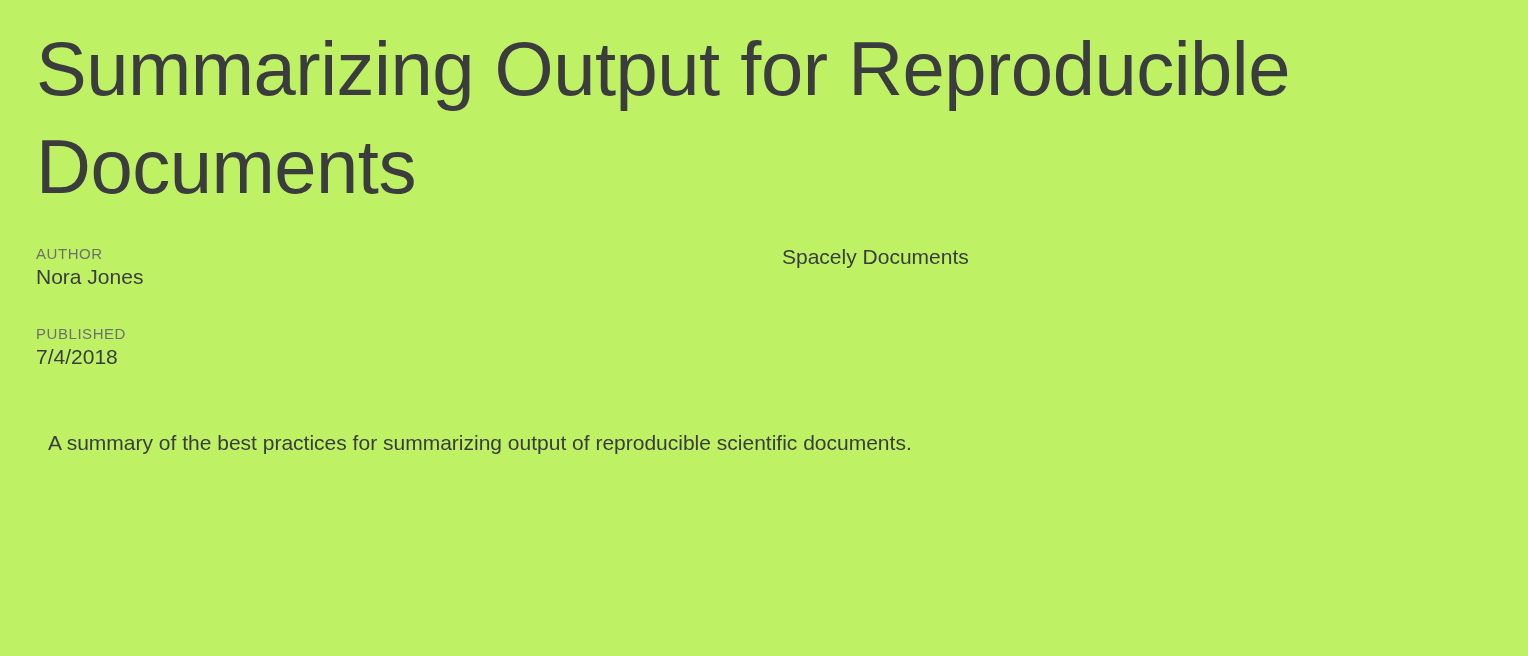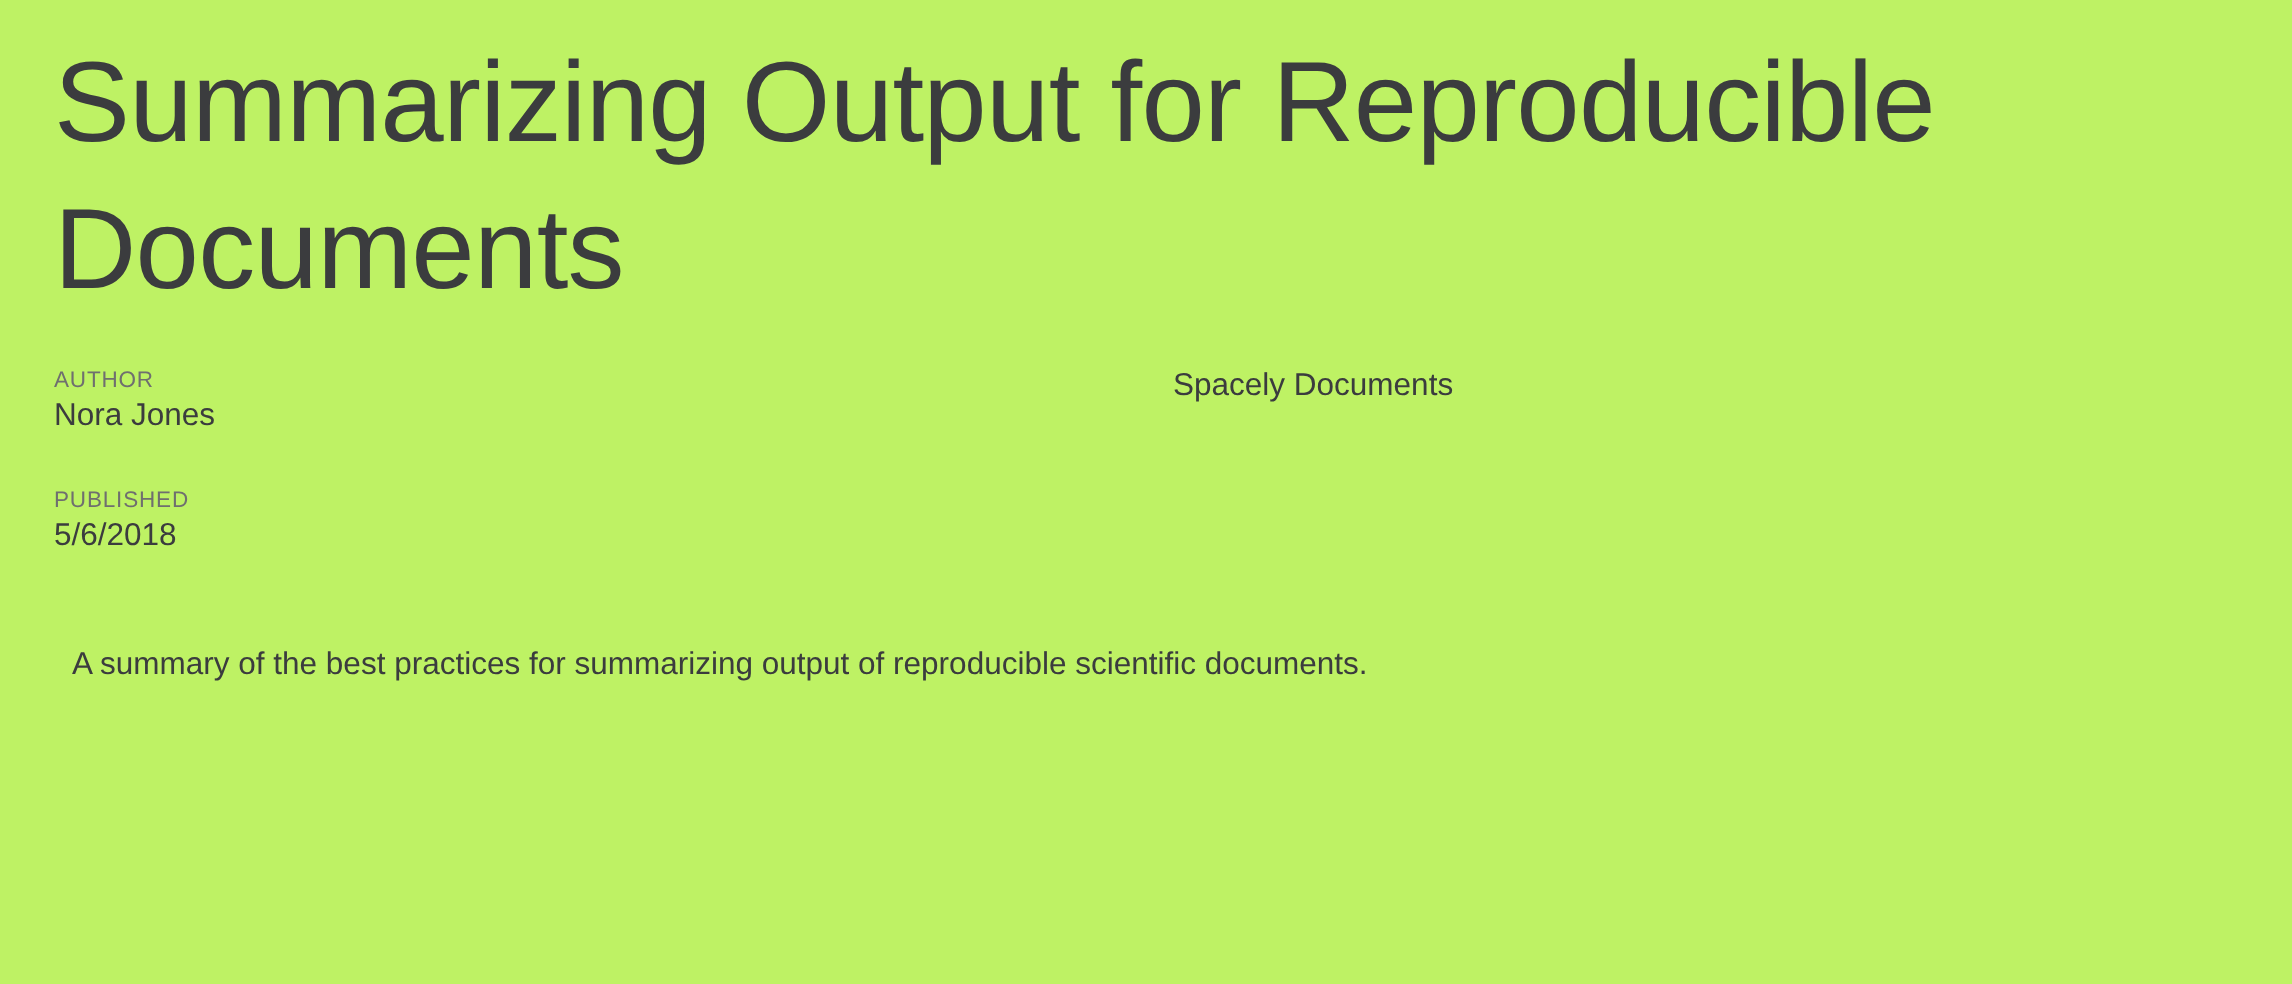--- a/index.html
+++ b/index.html
@@ -93,21 +93,21 @@
       <span class="meta-label">AUTHOR</span>
       <span class="meta-value">Nora Jones</span>
     </div>
 
     <div class="meta-block">
       <span class="meta-value">Spacely Documents</span>
     </div>
 
     <div class="meta-block">
       <span class="meta-label">PUBLISHED</span>
-      <span class="meta-value">5/6/2018</span>
+      <span class="meta-value">7/4/2018</span>
     </div>
 
     <div class="meta-block is-empty"></div>
 
   </div>
 
   <p class="abstract">A summary of the best practices for summarizing output of reproducible scientific documents.</p>
 
 </div>
 

